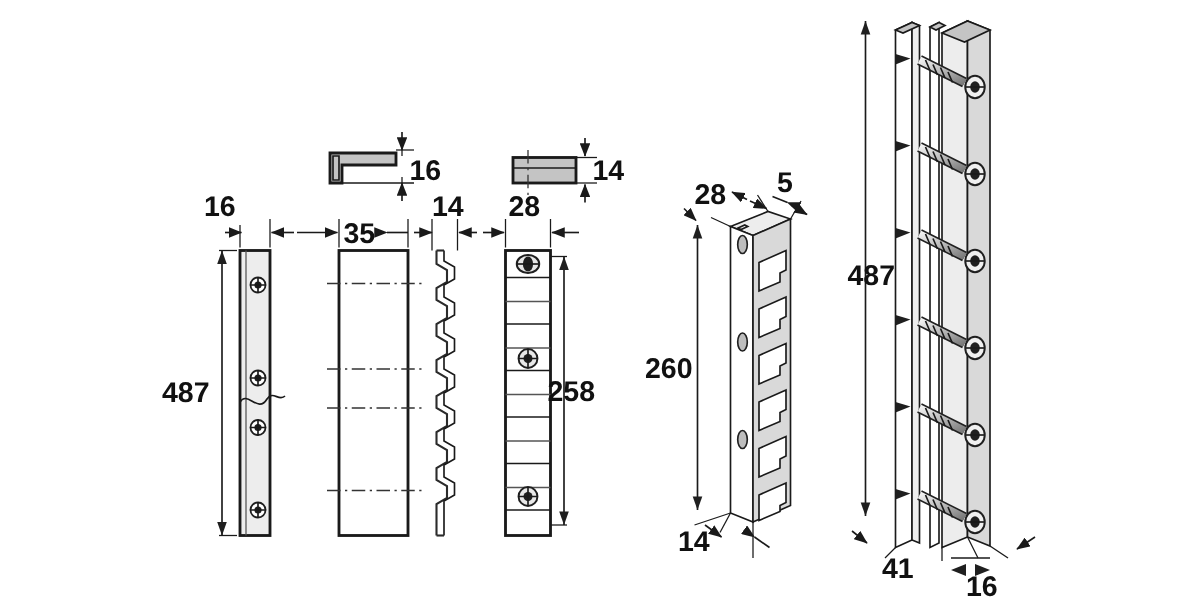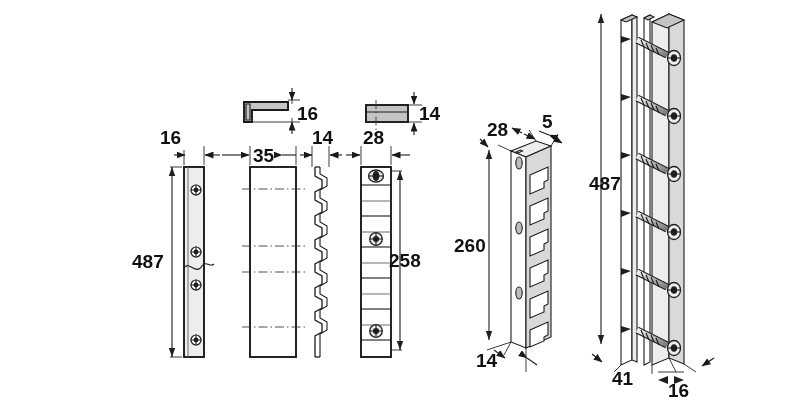--- a/index.html
+++ b/index.html
@@ -7,21 +7,20 @@
     padding: 0;
     background: #ffffff;
   }
   #drawing-root {
     position: relative;
     width: 742px;
     height: 400px;
     background: #ffffff;
     font-family: "Liberation Sans", sans-serif;
     overflow: hidden;
-    margin-left: 24px;
   }
   svg.sheet {
     position: absolute;
     top: 0;
     left: 0;
     width: 800px;
     height: 400px;
     display: block;
   }
   text.dim {

